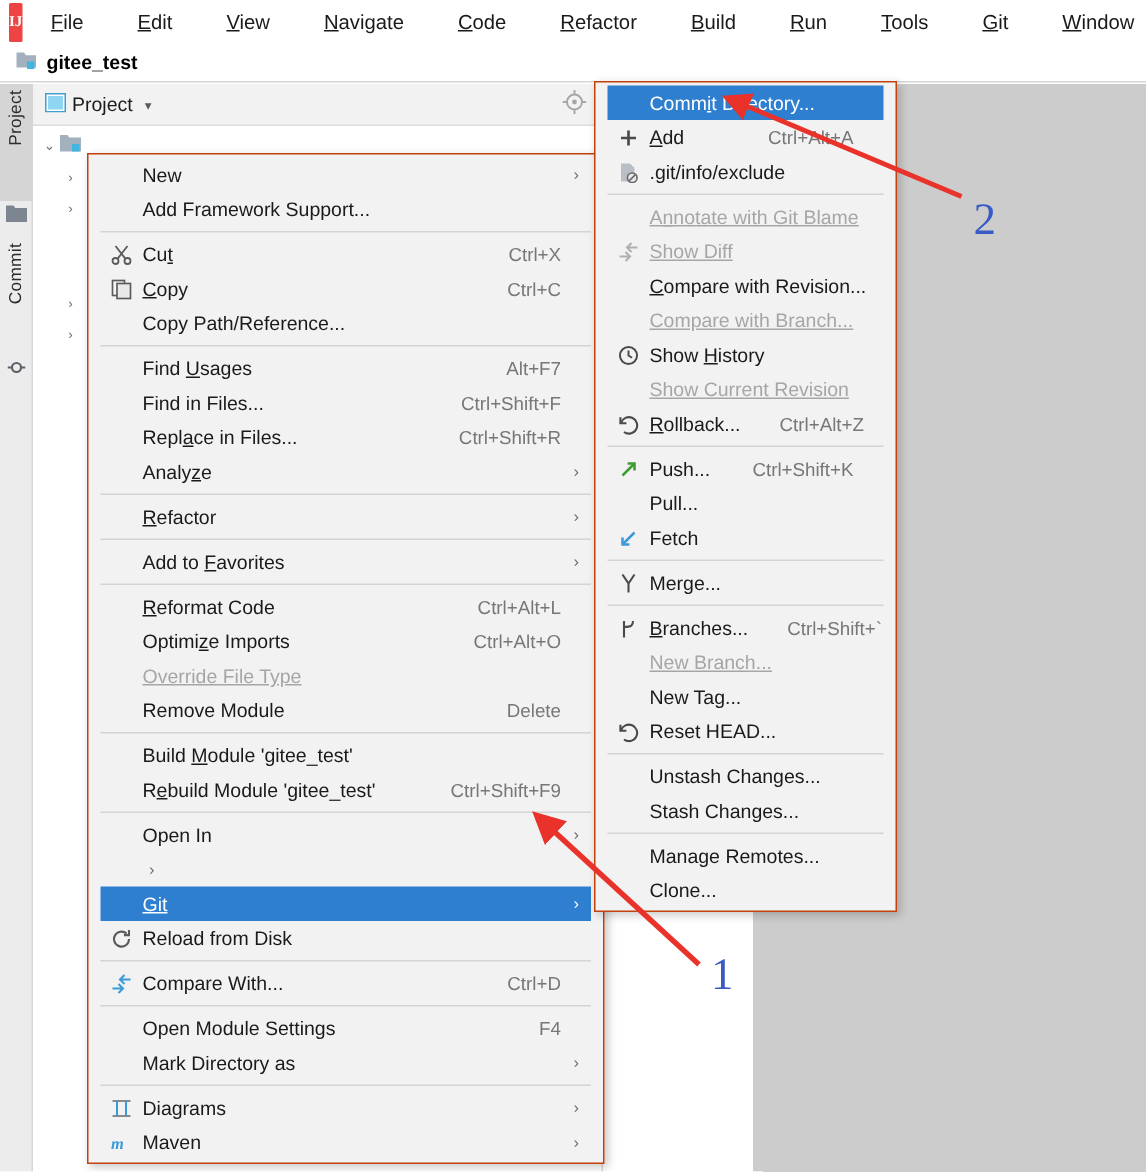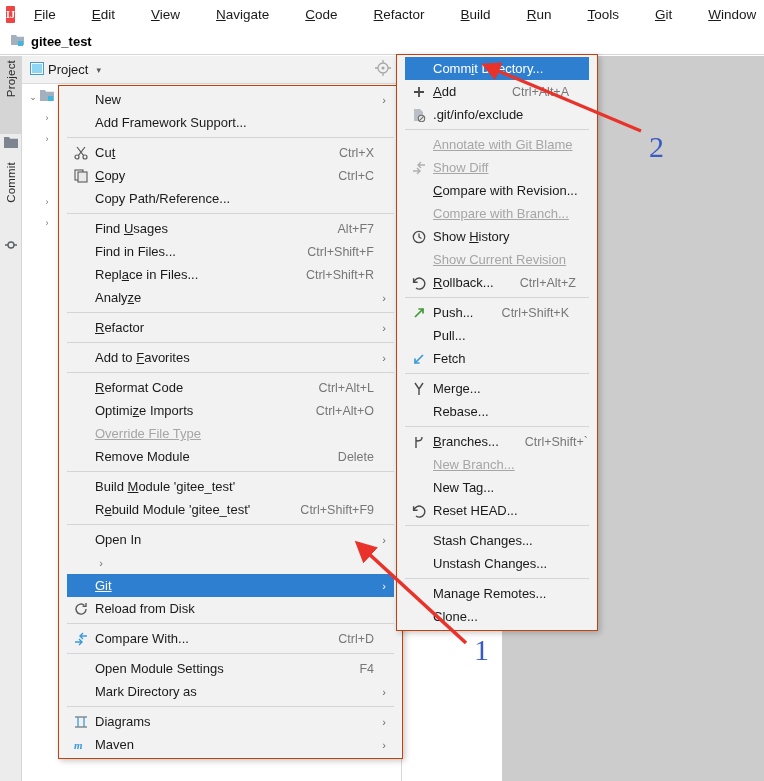--- a/index.html
+++ b/index.html
@@ -14,21 +14,21 @@
   #app { position: relative; width: 764px; height: 781px; }
 
   
   .menubar {
     position: absolute; top: 0; left: 0; width: 764px; height: 29px;
     background: #ffffff;
     display: flex; align-items: center;
     font-size: 13.5px;
   }
   .ij-logo {
-    width: 17px; height: 17px; margin-left: 6px; margin-right: 10px;
+    width: 17px; height: 26px; margin-left: 6px; margin-right: 10px;
     background: #ef4444; border-radius: 1px;
     color: #ffffff; font-size: 10px; font-weight: bold;
     display: flex; align-items: center; justify-content: center;
     font-family: "Liberation Serif", serif;
   }
   .menubar-item {
     padding: 3px 9px; color: #1a1a1a; white-space: nowrap;
     cursor: default;
   }
   .menubar-item u { text-decoration: underline; }
@@ -122,21 +122,21 @@
     display: flex; align-items: center; justify-content: center;
     font-size: 12px; line-height: 1;
   }
   .mi .lab { flex: 1; padding-left: 4px; }
   .mi .lab u { text-decoration: underline; }
   .mi .acc { color: #777777; padding-left: 26px; font-size: 12.5px; }
   .mi .sub { width: 12px; text-align: right; color: #6b6b6b; font-size: 11px; }
   .mi.sel .sub { color: #ffffff; }
   .msep { height: 1px; background: #d4d4d4; margin: 3px 0; }
 
-  #main-menu { left: 58px; top: 85px; width: 345px; }
+  #main-menu { left: 58px; top: 102px; width: 345px; }
   #git-menu  { left: 396px; top: 54px; width: 202px; }
 
   
   .anno-num {
     position: absolute; color: #3b5bc4; font-size: 30px;
     font-family: "Liberation Serif", serif; font-weight: 400;
   }
   svg.arrows {
     position: absolute; left: 0; top: 0; width: 764px; height: 781px;
     pointer-events: none;
@@ -556,25 +556,20 @@
       <div class="msep"></div>
       <div class="mi">
         <span class="ic">
           <svg width="14" height="14" viewBox="0 0 14 14">
             <path d="M7 13V7M7 7L3 1M7 7l4-6" fill="none" stroke="#4a4a4a" stroke-width="1.4"></path>
           </svg>
         </span>
         <span class="lab">Merge...</span>
         <span class="sub"></span>
       </div>
-      <div class="mi">
-        <span class="ic"></span>
-        <span class="lab">Rebase...</span>
-        <span class="sub"></span>
-      </div>
       <div class="msep"></div>
       <div class="mi">
         <span class="ic">
           <svg width="14" height="14" viewBox="0 0 14 14">
             <path d="M4 13V2M4 6c5 0 6-1 6-4" fill="none" stroke="#4a4a4a" stroke-width="1.4"></path>
           </svg>
         </span>
         <span class="lab"><u>B</u>ranches...</span>
         <span class="acc">Ctrl+Shift+`</span>
         <span class="sub"></span>
@@ -595,26 +590,26 @@
             <path d="M2 6a5.5 5.5 0 1 1 2 6" fill="none" stroke="#4a4a4a" stroke-width="1.4"></path>
             <path d="M1.6 2.2v4h4" fill="none" stroke="#4a4a4a" stroke-width="1.4"></path>
           </svg>
         </span>
         <span class="lab">Reset HEAD...</span>
         <span class="sub"></span>
       </div>
       <div class="msep"></div>
       <div class="mi">
         <span class="ic"></span>
+        <span class="lab">Unstash Changes...</span>
+        <span class="sub"></span>
+      </div>
+      <div class="mi">
+        <span class="ic"></span>
         <span class="lab">Stash Changes...</span>
-        <span class="sub"></span>
-      </div>
-      <div class="mi">
-        <span class="ic"></span>
-        <span class="lab">Unstash Changes...</span>
         <span class="sub"></span>
       </div>
       <div class="msep"></div>
       <div class="mi">
         <span class="ic"></span>
         <span class="lab">Manage Remotes...</span>
         <span class="sub"></span>
       </div>
       <div class="mi">
         <span class="ic"></span>

